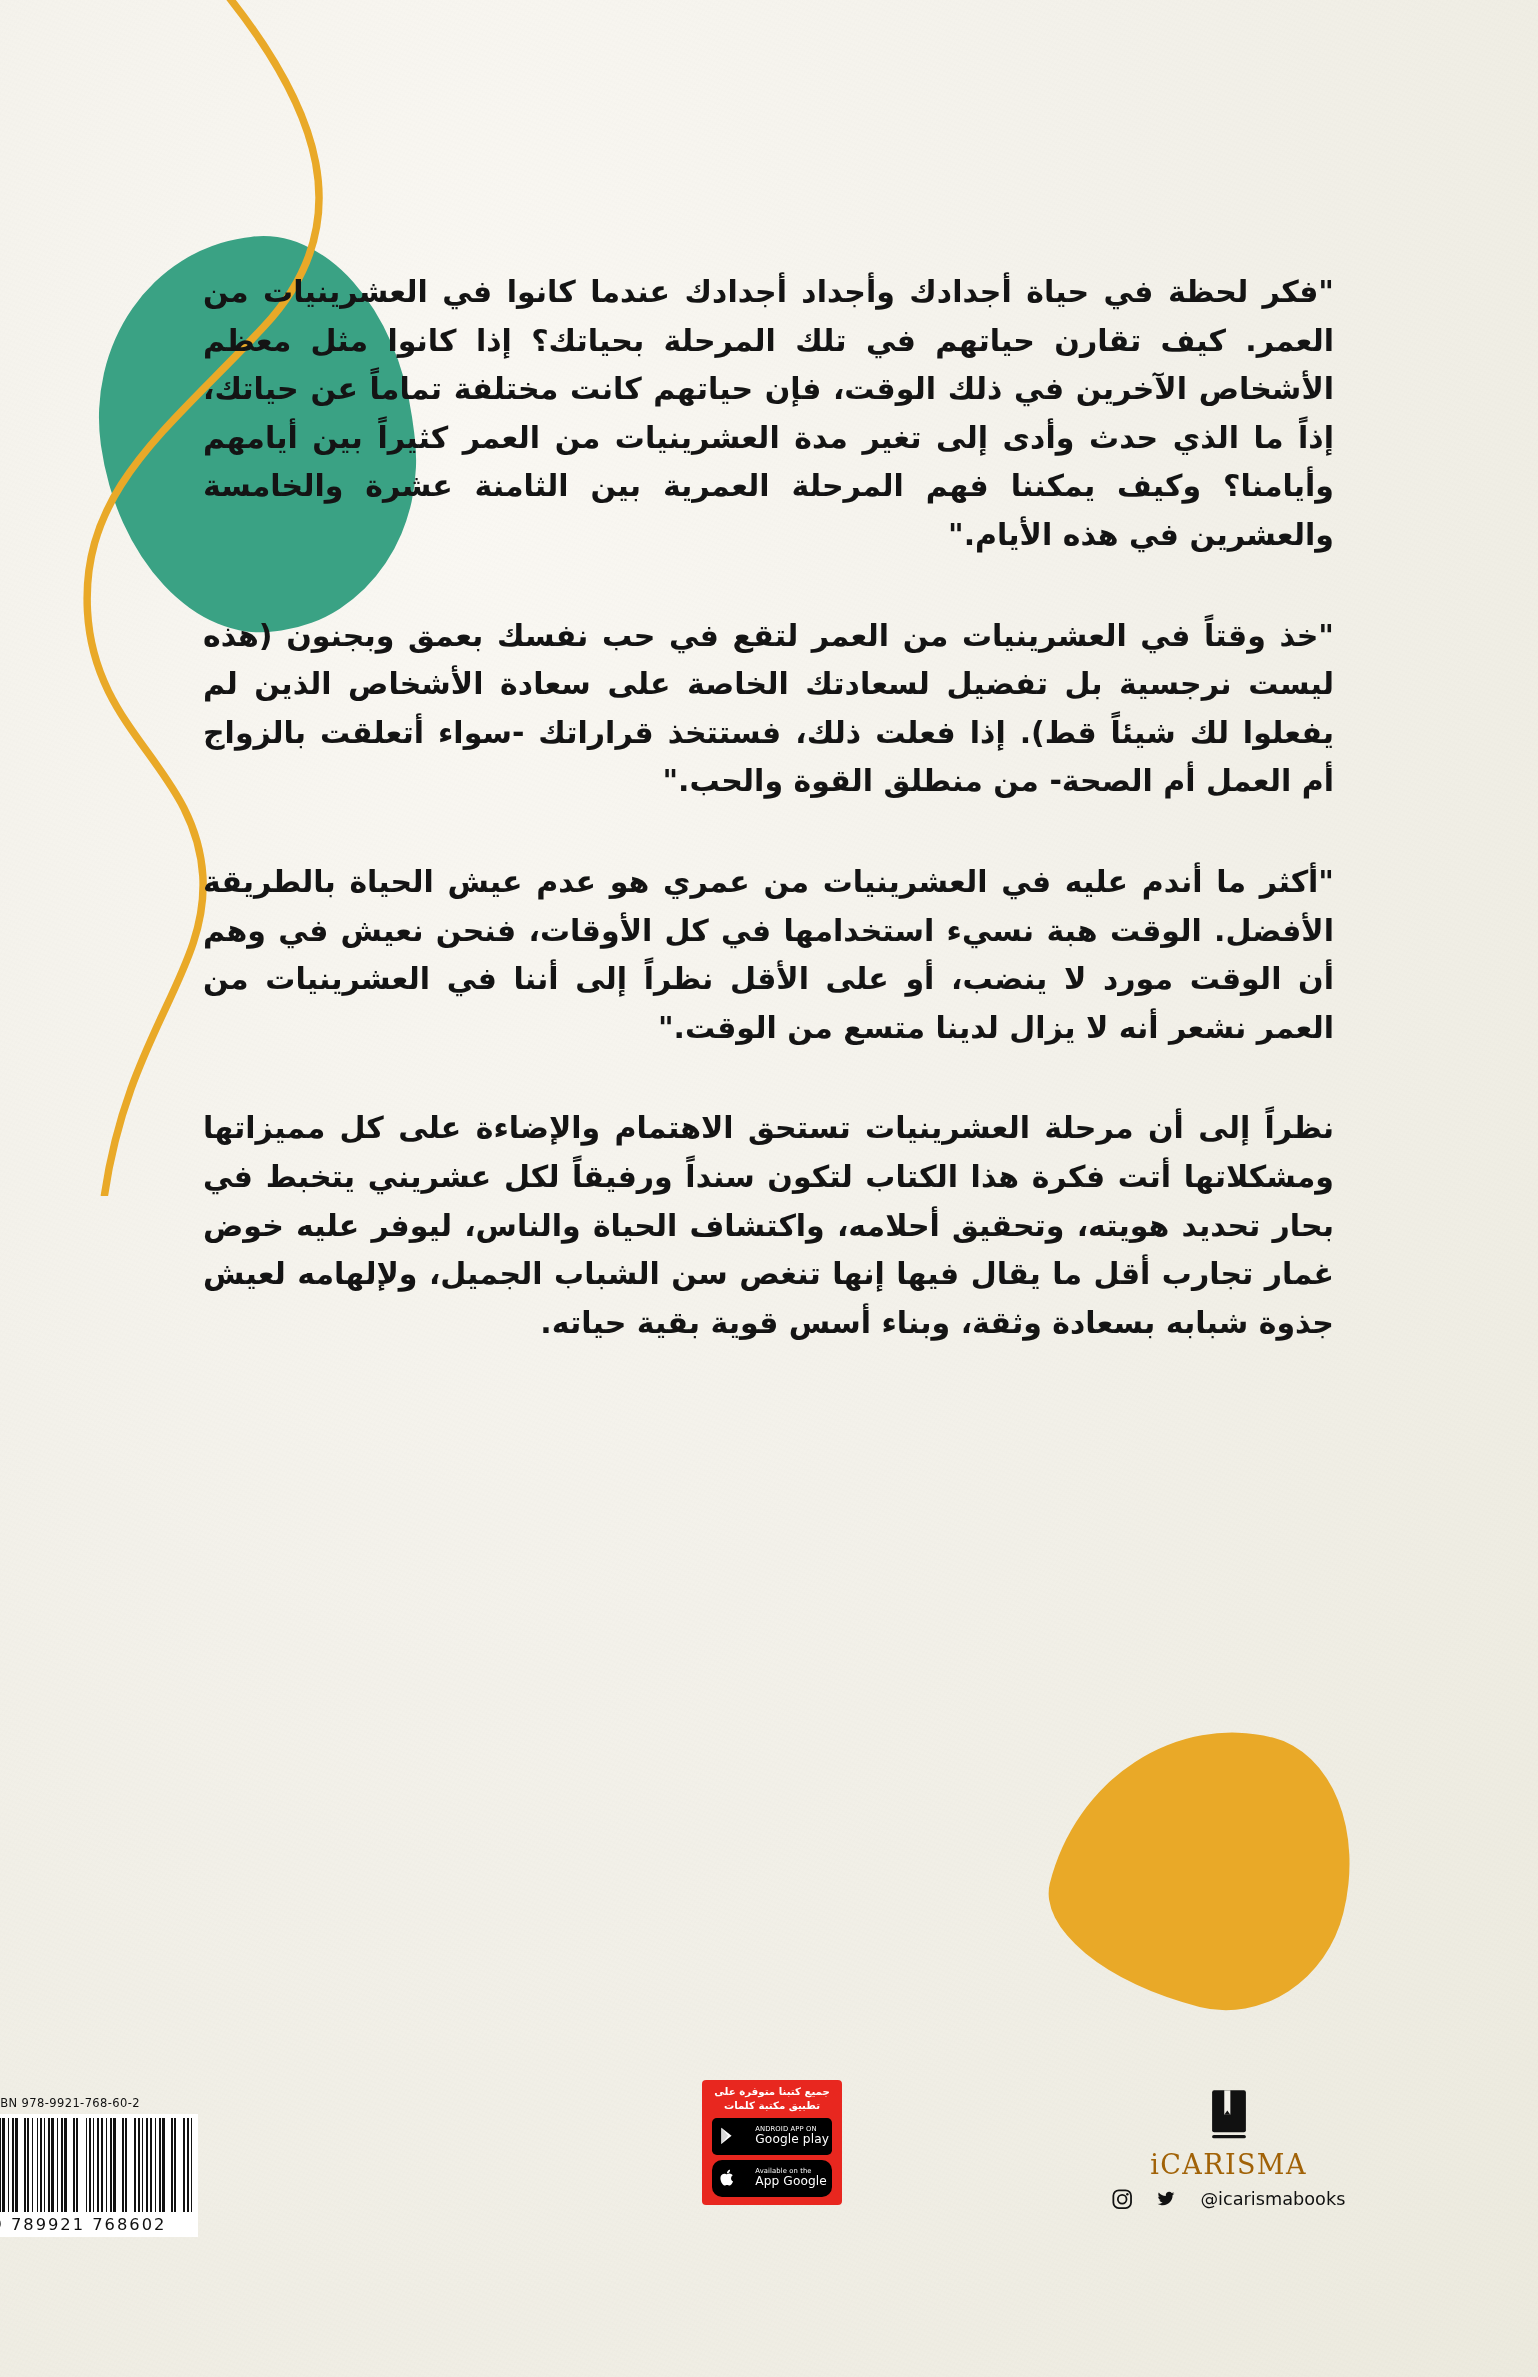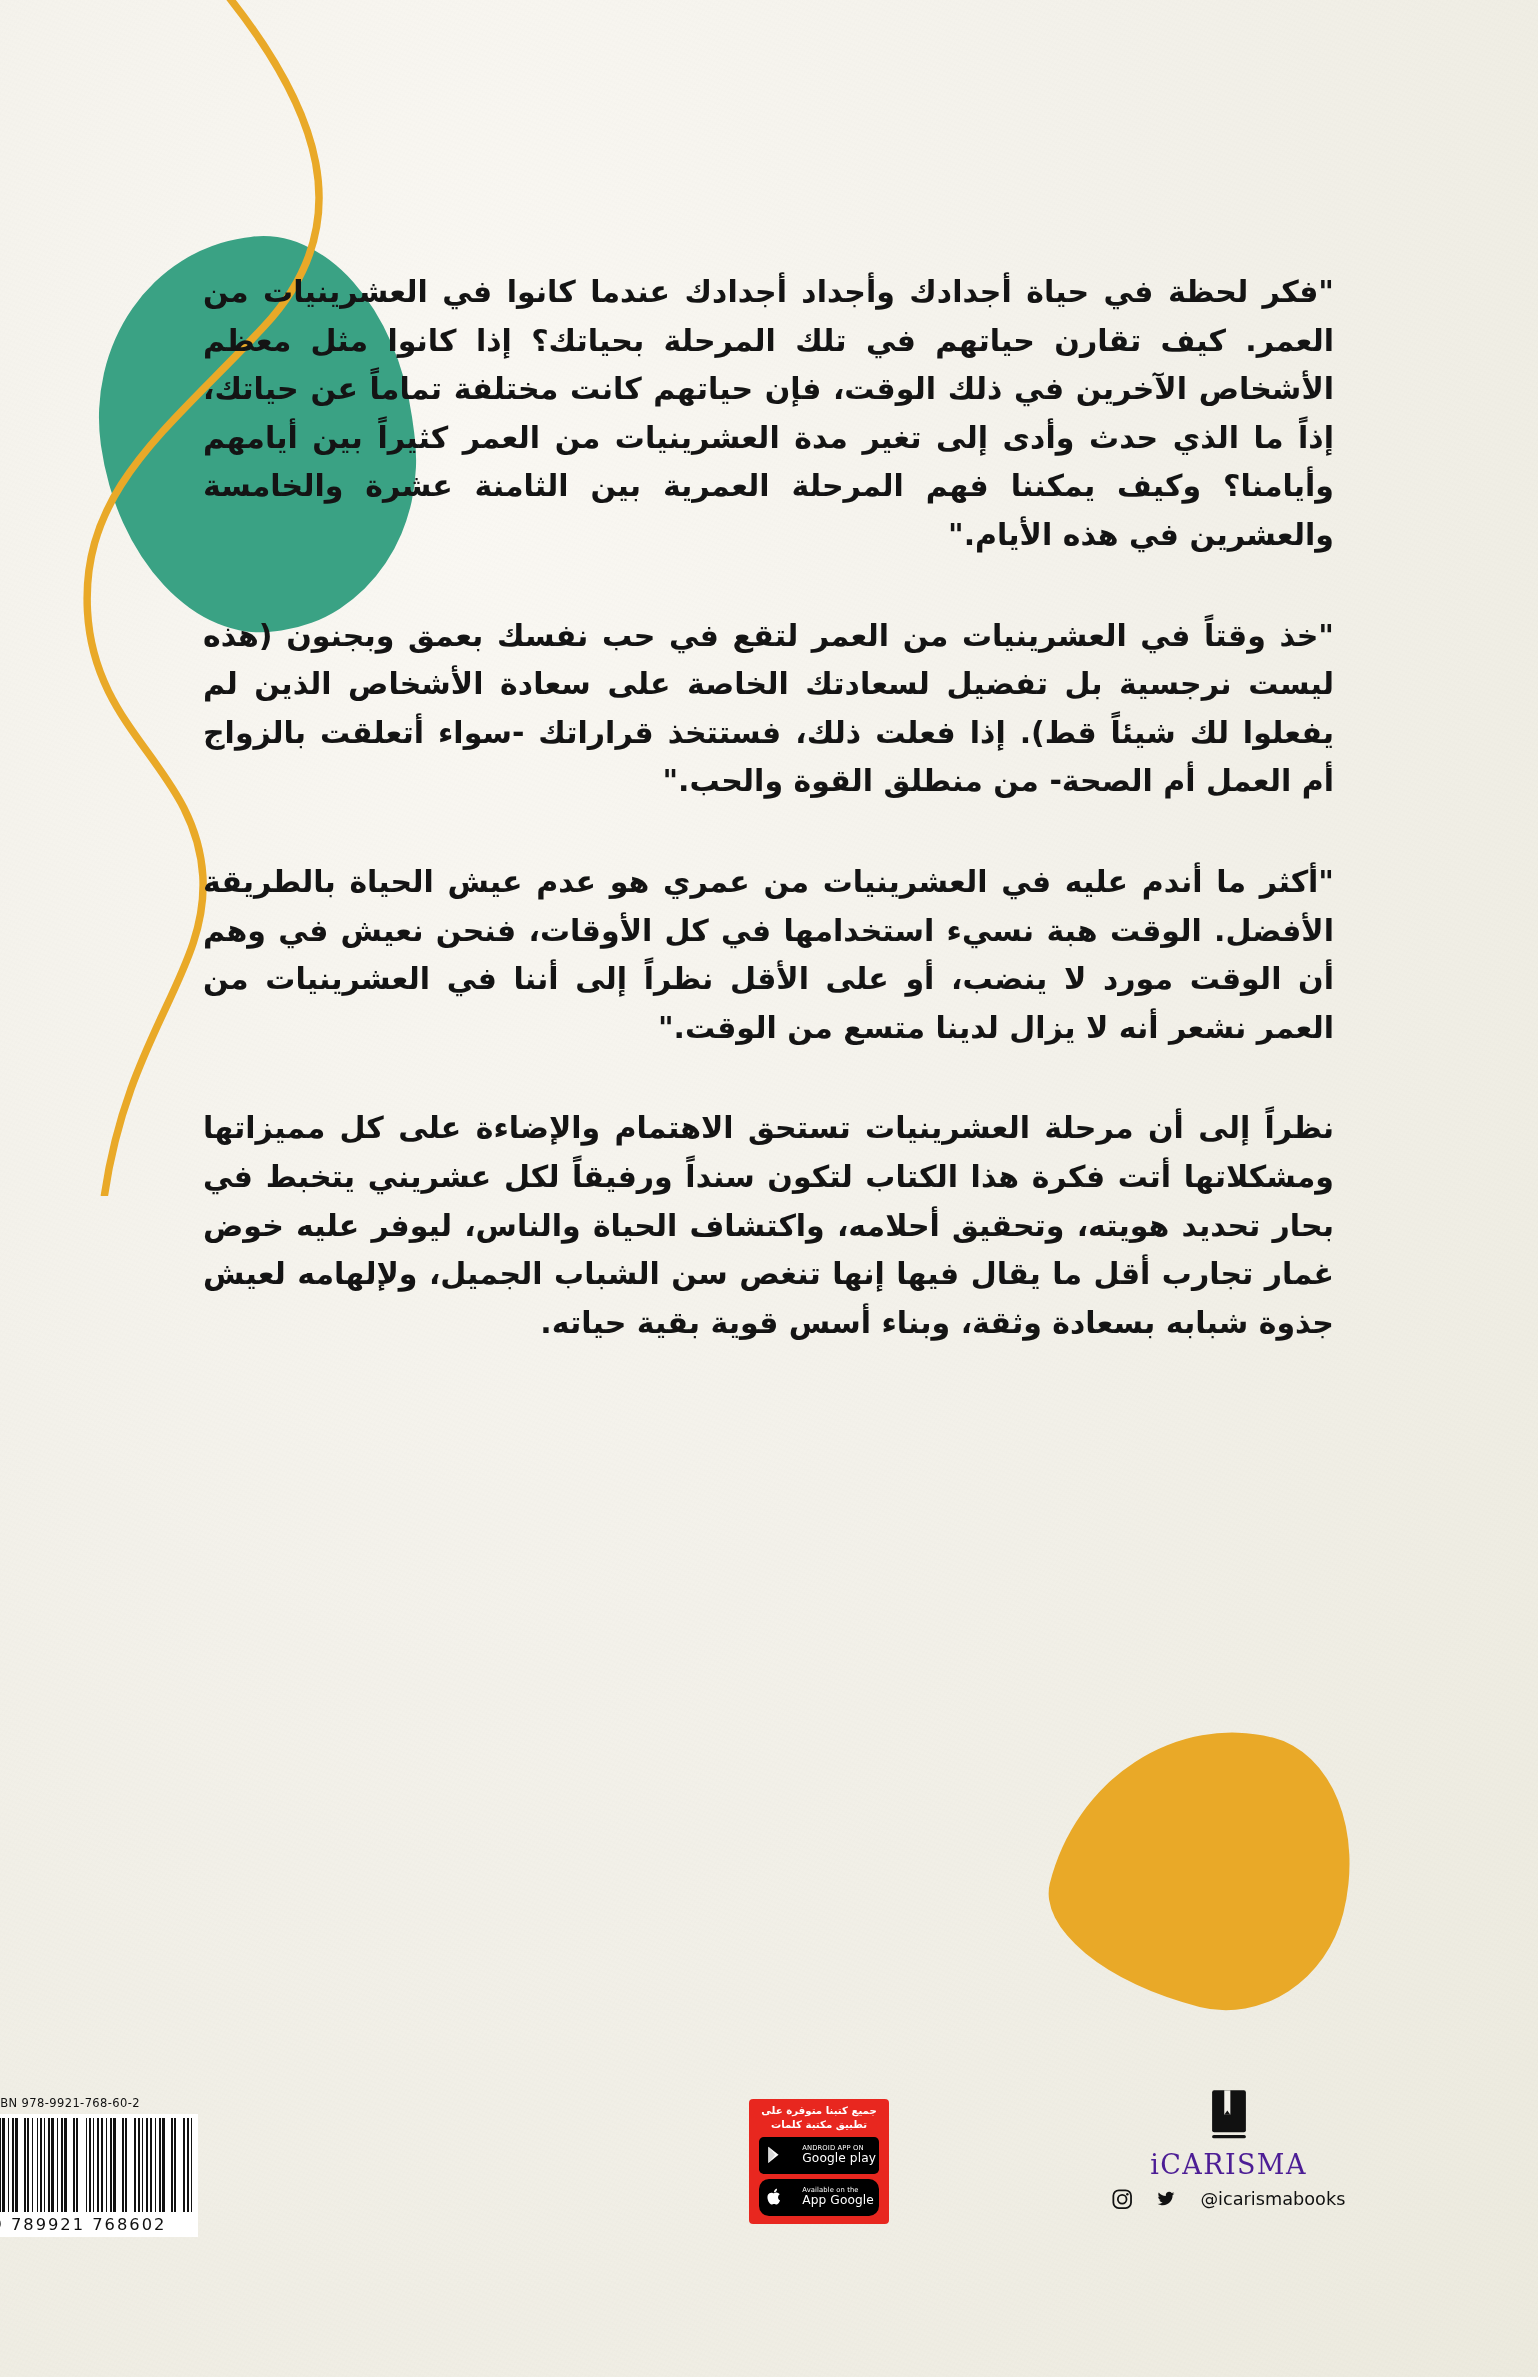--- a/index.html
+++ b/index.html
@@ -126,28 +126,27 @@
     letter-spacing: 2px;
     color: #111;
     margin-top: 2.7px;
     white-space: nowrap;
   }
 
   
   .stores {
     position: absolute;
     left: 703px;
-    top: 44px;
+    top: 25px;
     width: 140px;
     background: #e8271f;
     border-radius: 4.1px;
     padding: 5.4px 6.8px 8.2px 6.8px;
     box-sizing: border-box;
     text-align: center;
-    margin-left: 47px;
   }
   .stores-note {
     color: #fff;
     font-size: 10.2px;
     line-height: 1.35;
     font-family: "DejaVu Sans", sans-serif;
     direction: rtl;
     margin-bottom: 4.8px;
     font-weight: 600;
   }
@@ -203,21 +202,21 @@
   }
   .pub-logo {
     width: 42px;
     height: 50px;
     margin: 0 auto 6.8px auto;
   }
   .pub-name {
     font-family: "DejaVu Serif", serif;
     font-size: 27px;
     letter-spacing: 1.4px;
-    color: #4c1d95;
+    color: #a16207;
     margin-bottom: 9.5px;
   }
   .socials {
     display: flex;
     align-items: center;
     justify-content: center;
     gap: 24px;
     font-family: "DejaVu Sans", sans-serif;
     font-size: 17.7px;
     color: #111;

